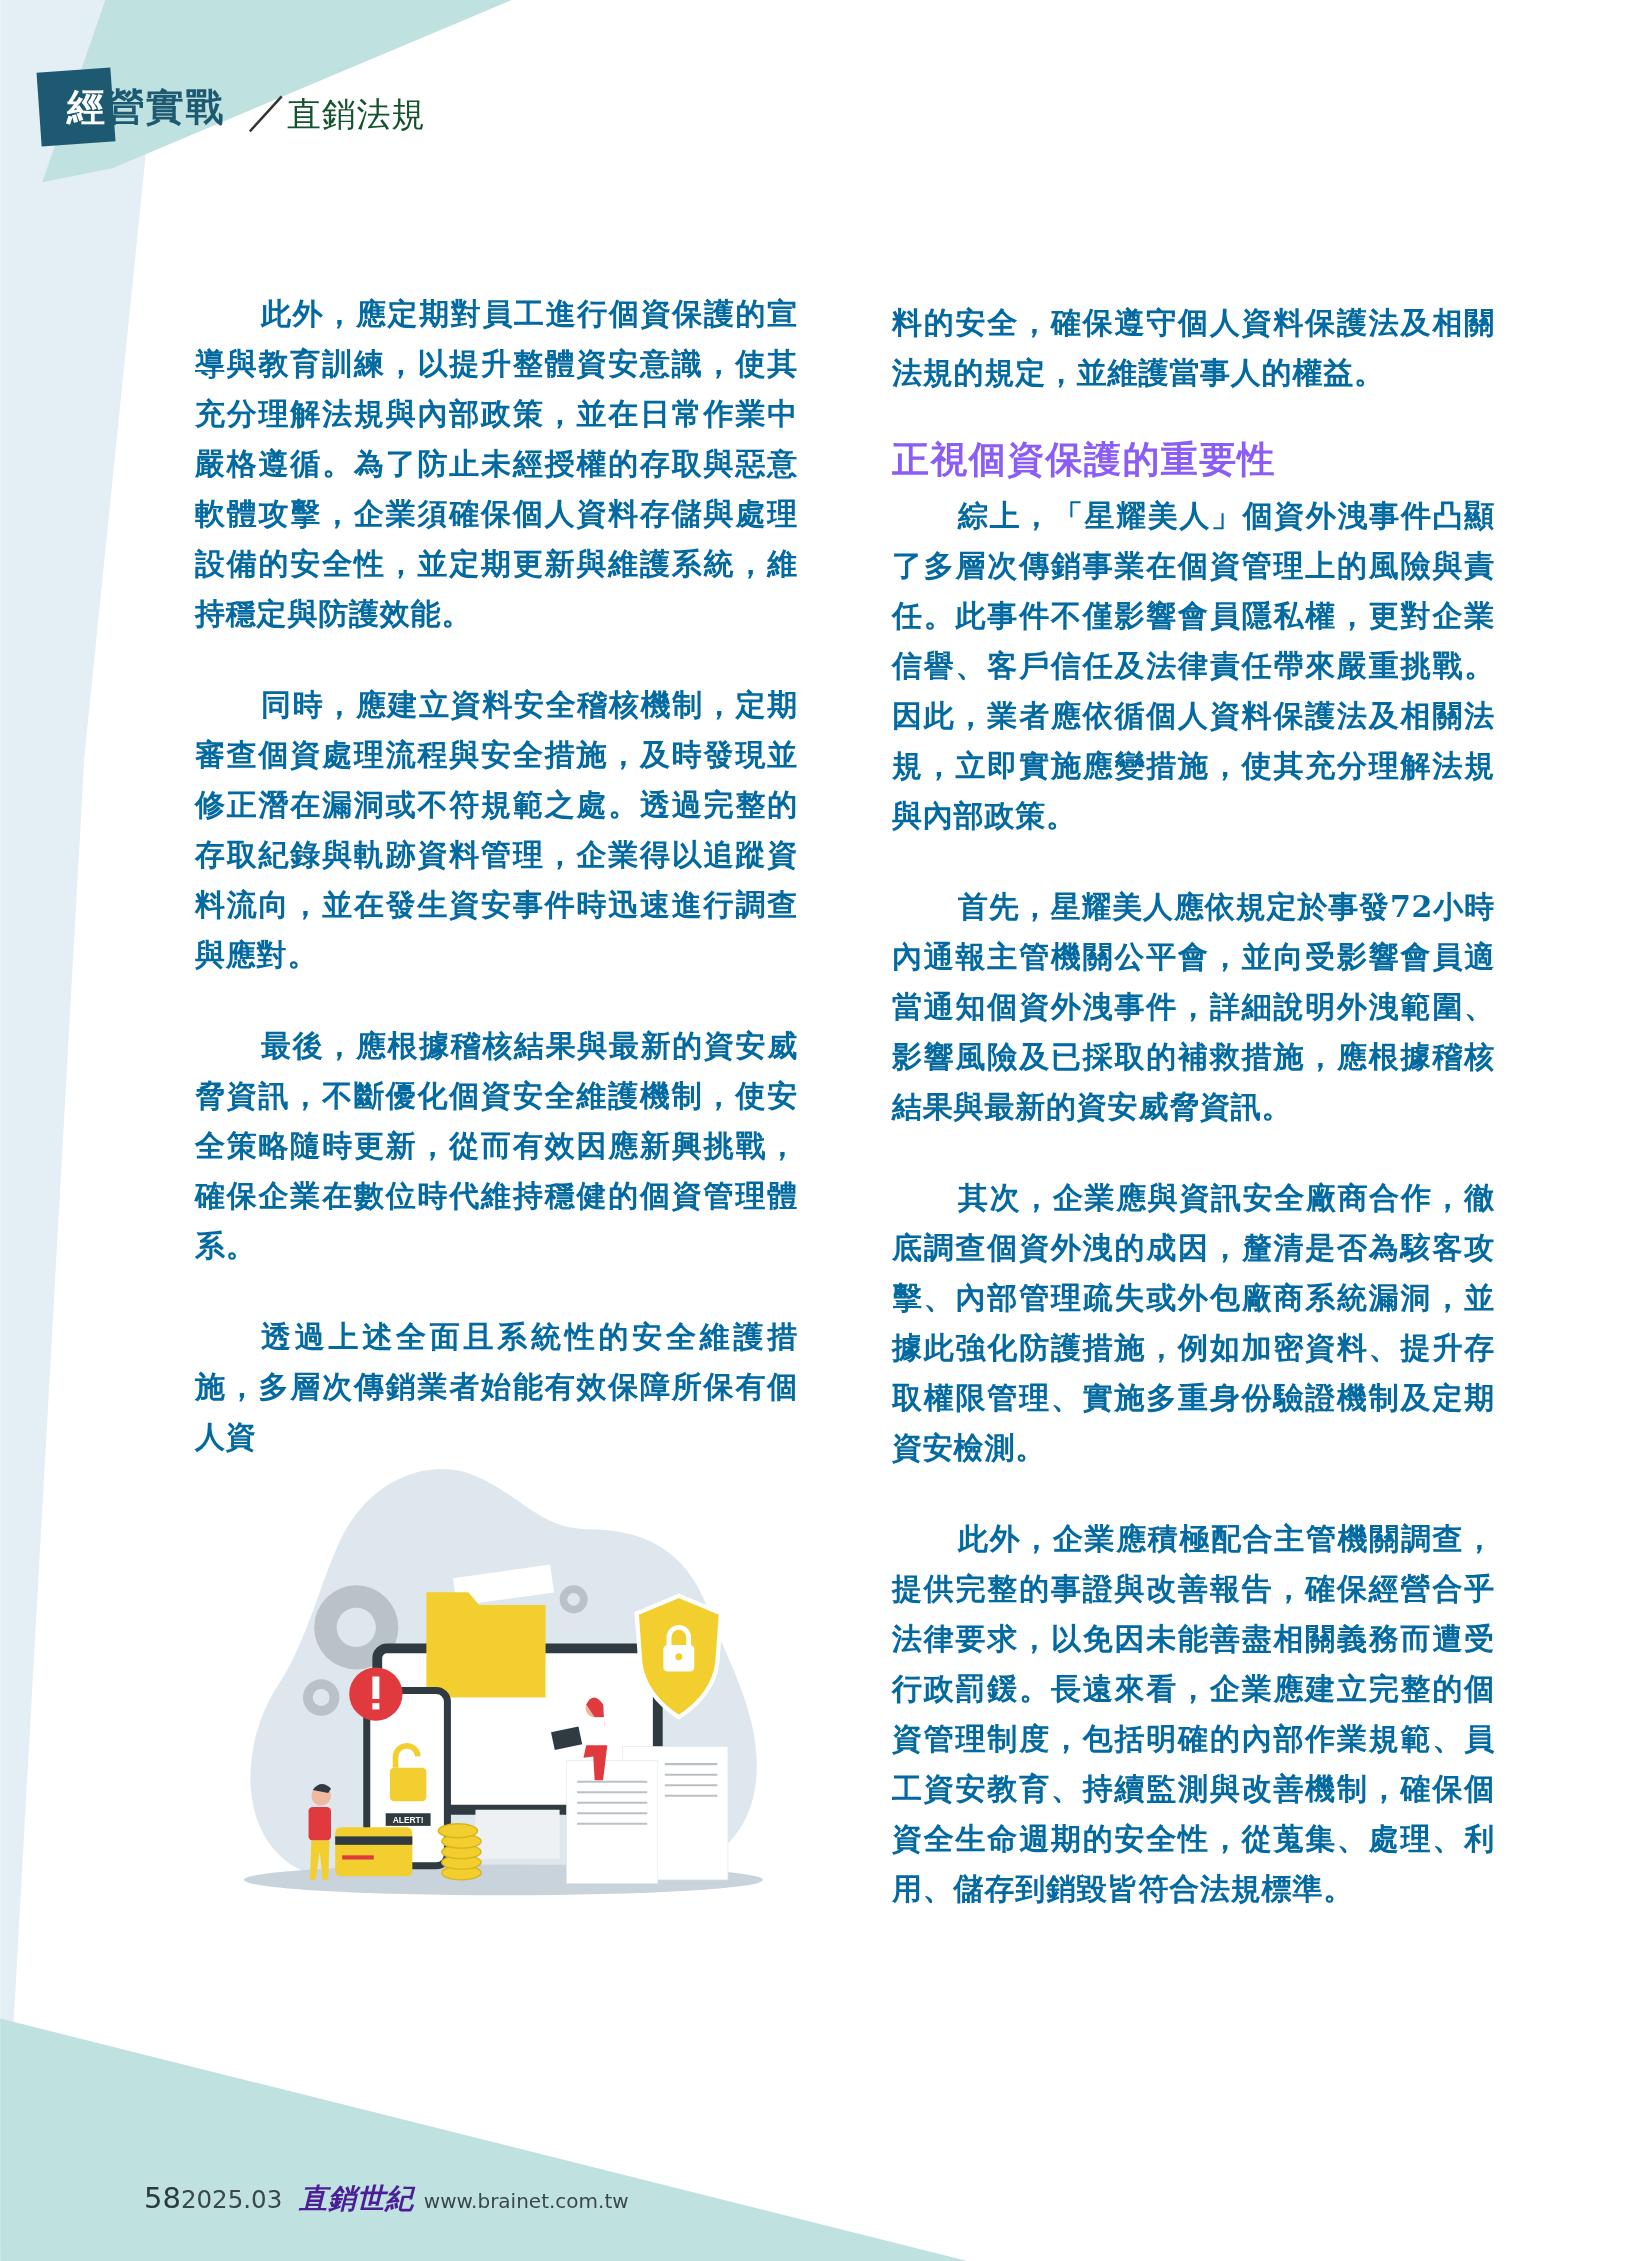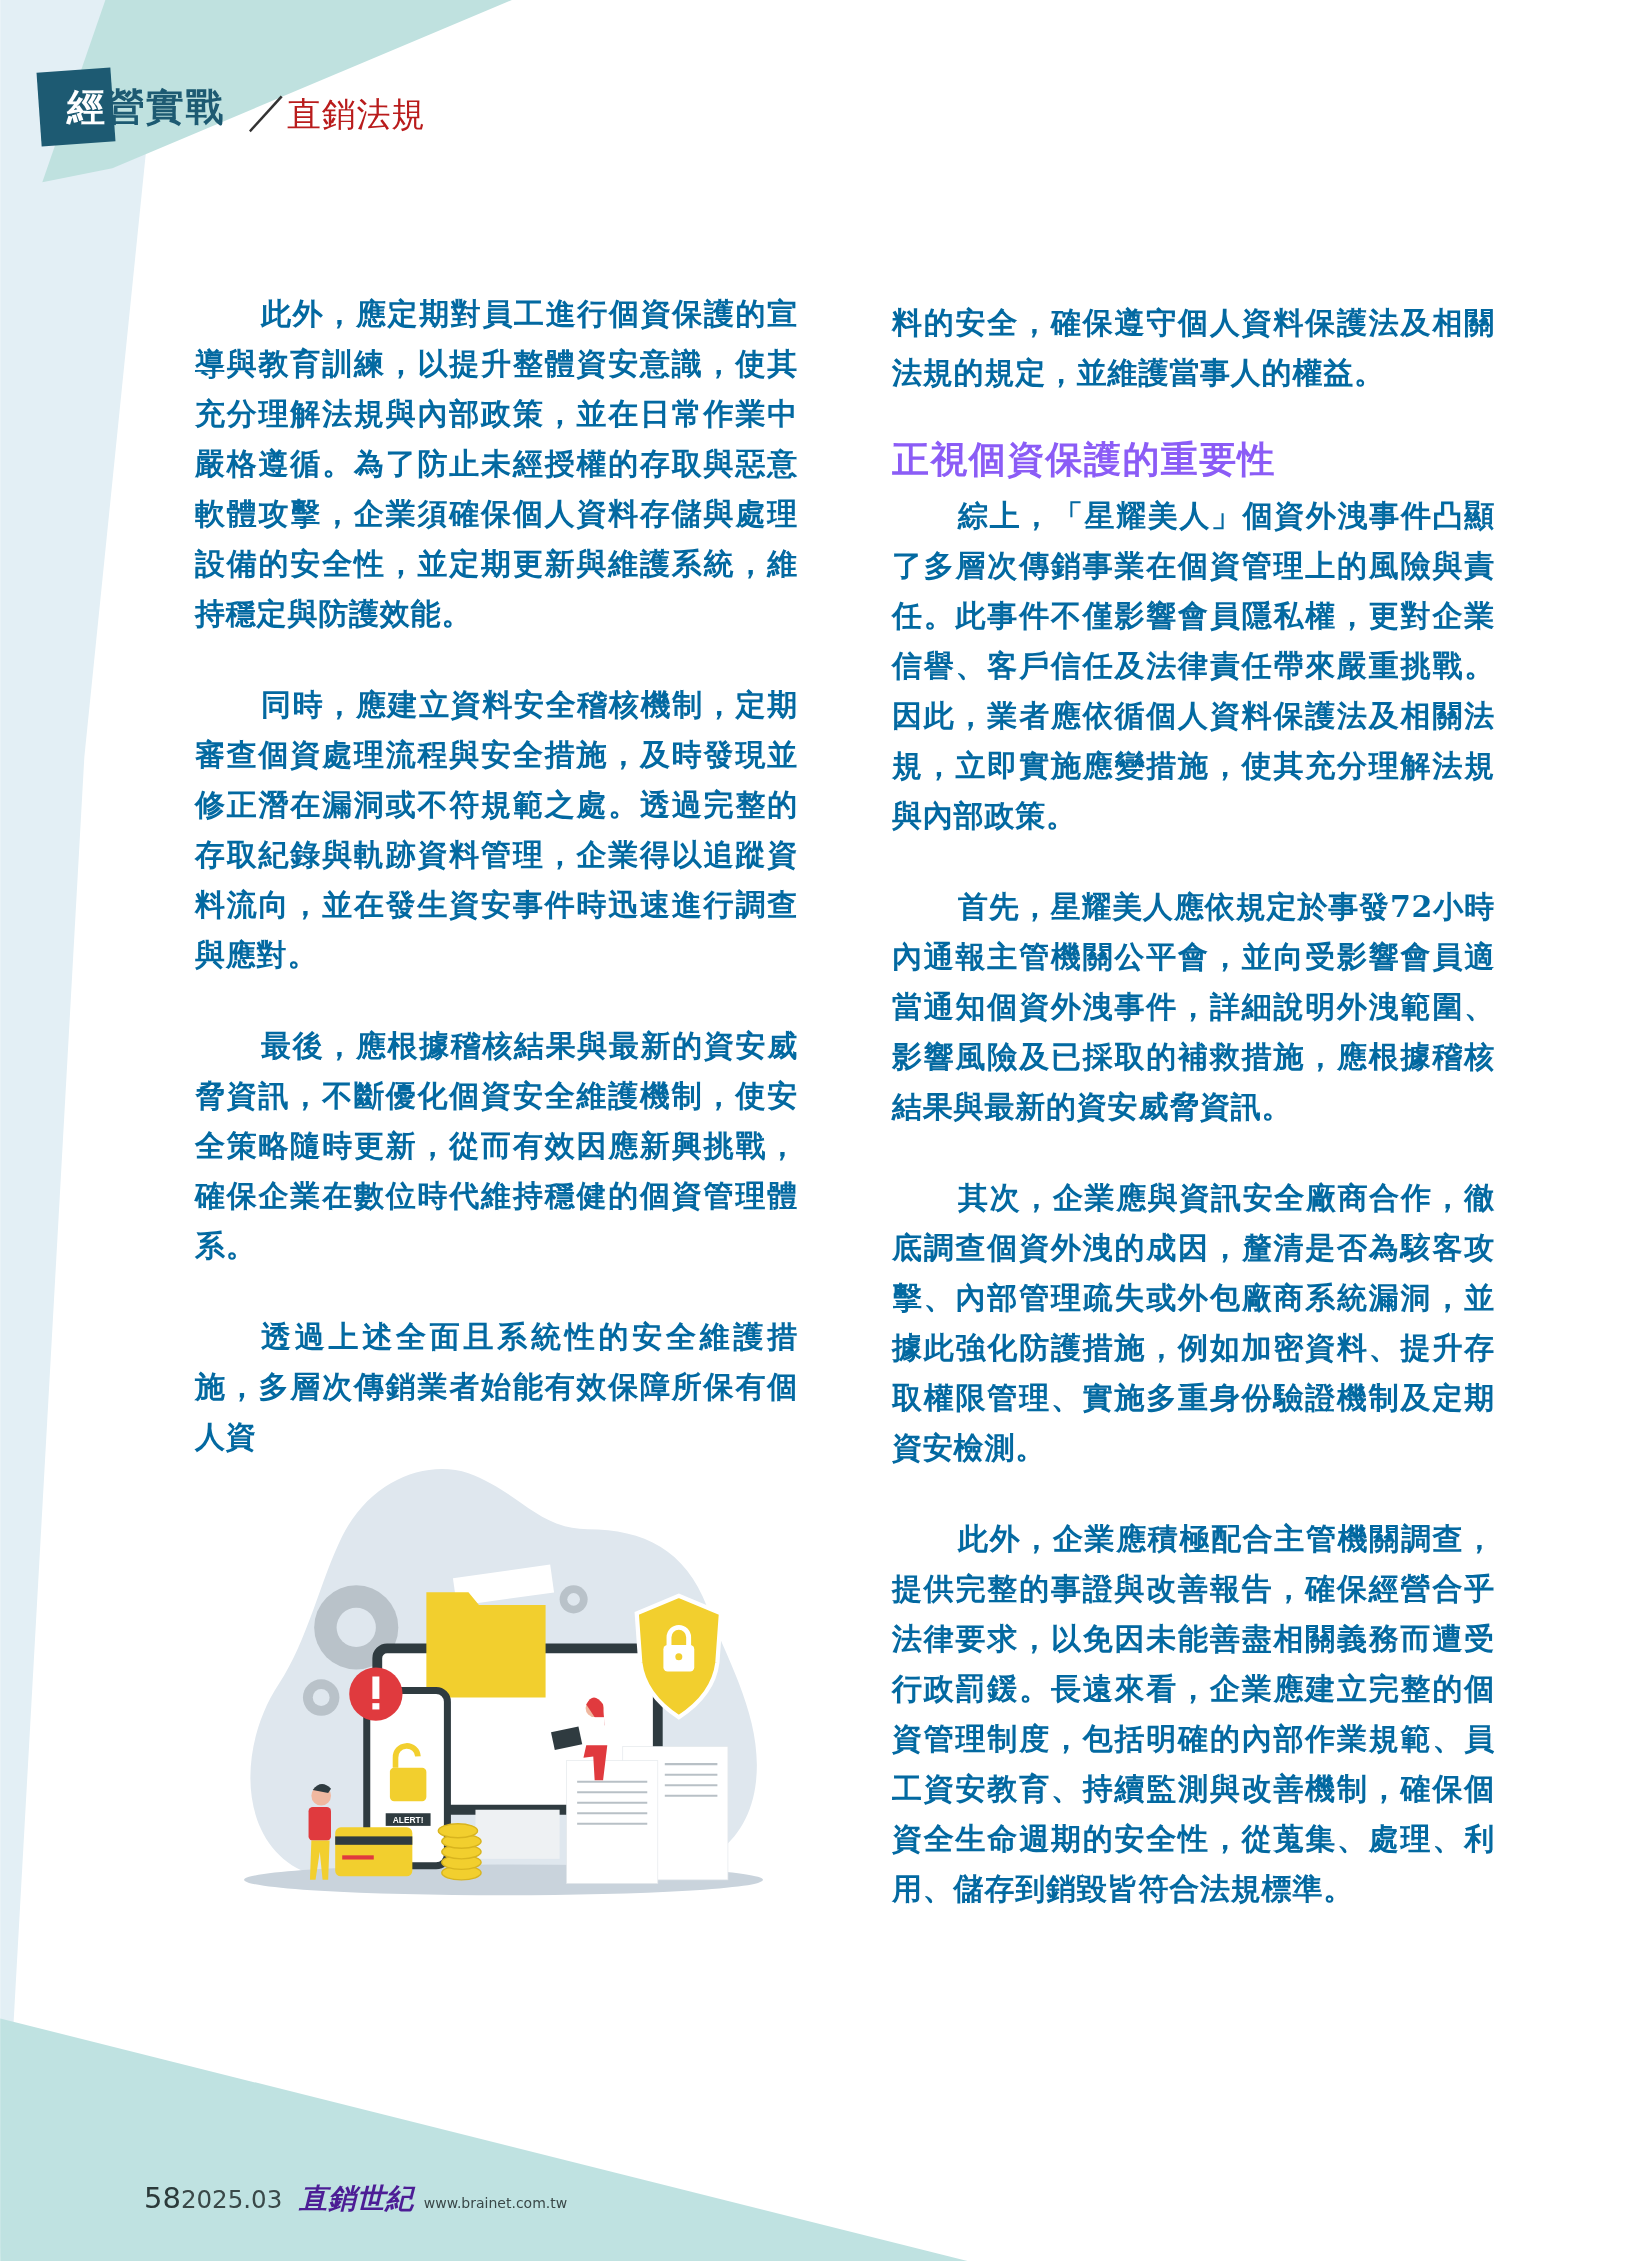--- a/index.html
+++ b/index.html
@@ -19,21 +19,21 @@
     position:absolute; left:67px; top:79px; font-family:Liberation Sans, sans-serif;
     font-weight:bold; font-size:38px; letter-spacing:1.4px; color:#1d5a72; line-height:56px;
   }
   .header-main .first { color:#ffffff; }
   .header-slash {
     position:absolute; left:247px; top:83px; font-family:"DejaVu Sans","Liberation Sans",sans-serif;
     font-size:42px; color:#333; line-height:56px;
   }
   .header-sub {
     position:absolute; left:287px; top:86px; font-family:"DejaVu Sans","Liberation Sans",sans-serif;
-    font-size:34px; color:#b91c1c; line-height:56px; letter-spacing:0.7px;
+    font-size:34px; color:#14532d; line-height:56px; letter-spacing:0.7px;
   }
   .col { position:absolute; width:603px; }
   .col-left { left:195px; top:289px; }
   .col-right { left:892px; top:298px; }
   p.para {
     margin:0; font-size:30px; line-height:50px; letter-spacing:0.8px;
     text-indent:2.2em; text-align:justify; color:#0369a1;font-weight:bold;
   }
   p.para.noindent { text-indent:0; }
   .gap { height:41px; }
@@ -41,21 +41,21 @@
     margin:0; font-family:"DejaVu Sans","Liberation Sans",sans-serif; font-weight:bold;
     font-size:37px; line-height:56px; color:#8b5cf6; letter-spacing:1.4px;
     margin-top:34px; margin-bottom:2.8px;
   }
   .illus { position:absolute; left:223px; top:1452px; width:554px; height:449px; }
   .footer { position:absolute; left:144px; top:2180px; height:42px; display:flex; align-items:baseline;
     font-family:"DejaVu Sans","Liberation Sans",sans-serif; color:#2b3a3a; }
   .pg { font-size:29px; }
   .date { font-size:24.5px; margin-right:17px; color:#3a4848; }
   .brand { font-size:28px; font-weight:bold; color:#4c1d95; font-family:"DejaVu Serif","Liberation Serif",serif; margin-right:9.8px; letter-spacing:0.7px; font-style:italic; }
-  .url { font-size:14px; color:#3a4848; }
+  .url { font-size:20px; color:#3a4848; }
 </style>
 </head>
 <body>
 
 <svg class="bg-left" viewBox="0 0 2335 3226" width="1637" height="2261">
   <polygon points="0,0 230,0 120,1080 0,3226" fill="#e3eff5"></polygon>
   <polygon points="150,0 730,0 160,240 60,260" fill="#bfe1df"></polygon>
   <polygon points="0,2880 0,3226 1380,3226" fill="#bfe2e1"></polygon>
 </svg>
 

